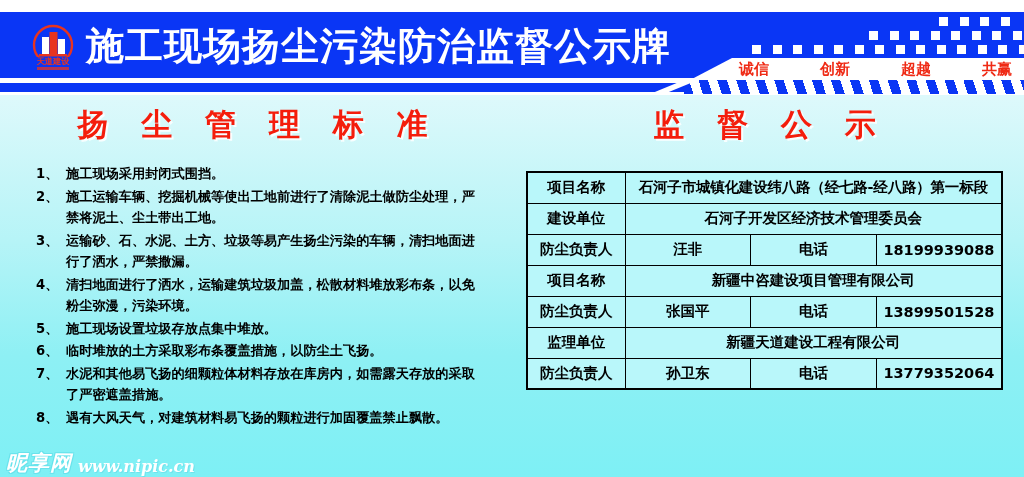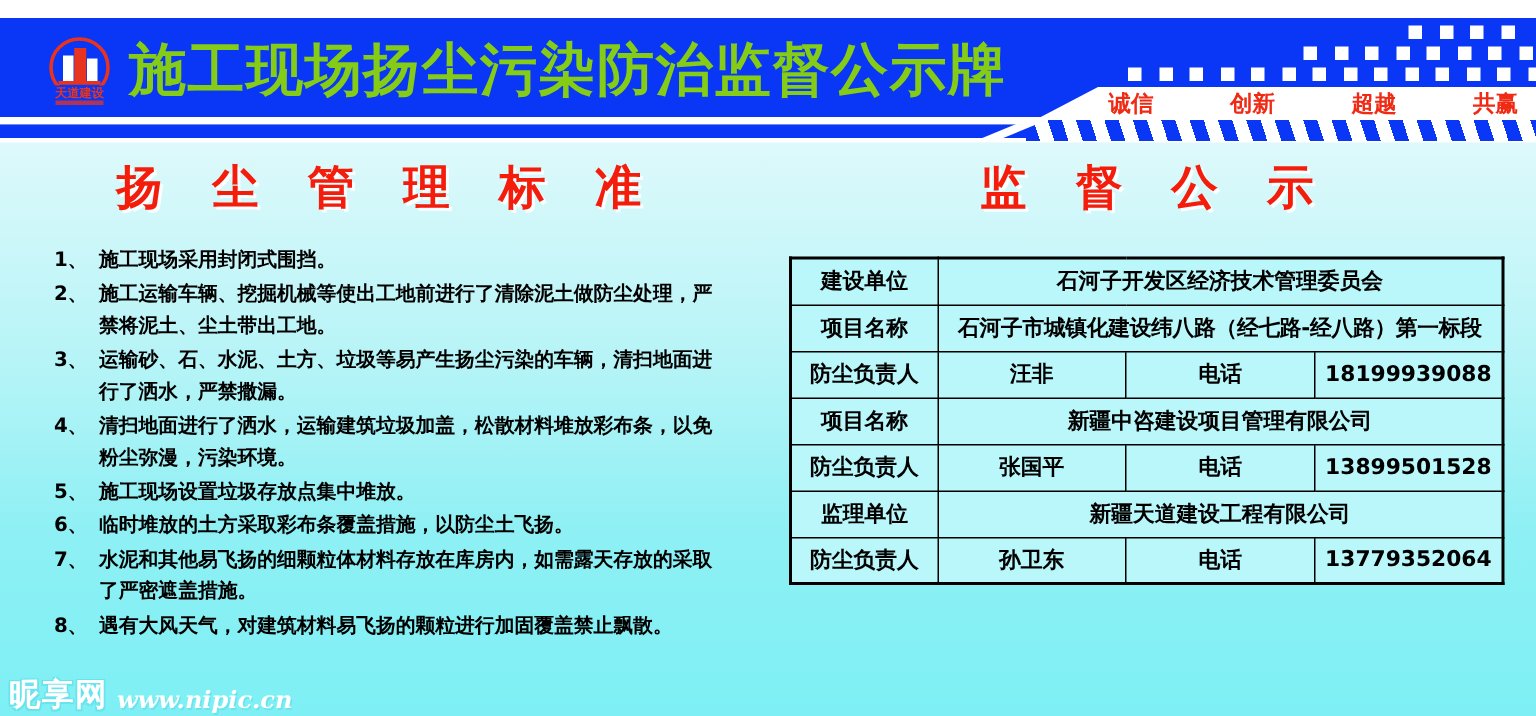--- a/index.html
+++ b/index.html
@@ -32,21 +32,21 @@
     position:absolute; left:0; top:80px; width:1024px; height:3px; background:#ffffff;
   }
 
   .logo {
     position:absolute; left:24px; top:9px; width:58px; height:52px;
   }
   .logo svg { display:block; }
 
   .header-title {
     position:absolute; left:86px; top:9px;
-    color:#84cc16;
+    color:#ffffff;
     font-size:38px;
     font-weight:bold;
     letter-spacing:1px;
     line-height:50px;
     white-space:nowrap;
     font-family:"DejaVu Sans","Liberation Sans",sans-serif;
   }
 
   
   .dotgrid { position:absolute; right:0; top:0; width:300px; height:52px; }
@@ -161,20 +161,21 @@
 
   
   .watermark {
     position:absolute; left:6px; bottom:12px;
     display:flex; align-items:flex-end; gap:6px;
   }
   .wm-logo {
     font-size:21px; font-weight:bold; color:#ffffff;
     letter-spacing:1px;
     text-shadow:1px 1px 0 #69e3ec, -1px -1px 0 #69e3ec, 1px -1px 0 #69e3ec, -1px 1px 0 #69e3ec;
+    font-style:italic;
   }
   .wm-url {
     font-size:16px; color:#ffffff; font-style:italic; font-weight:bold;
     text-shadow:1px 1px 0 rgba(110,225,235,.9);
     padding-bottom:1px;
     font-family:"DejaVu Serif",serif;
   }
 
   
   .footer {
@@ -293,26 +294,26 @@
         </div>
       </div>
   </div>
 
   <div class="right-col">
     <div class="sec-title-r">监 督 公 示</div>
 
     <table class="info">
       <tbody>
         <tr>
+          <td class="lbl">项目名称</td>
+          <td class="proj" colspan="3">石河子市城镇化建设纬八路（经七路-经八路）第一标段</td>
+        </tr>
+        <tr>
           <td class="lbl">建设单位</td>
           <td class="wide" colspan="3">石河子开发区经济技术管理委员会</td>
-        </tr>
-        <tr>
-          <td class="lbl">项目名称</td>
-          <td class="proj" colspan="3">石河子市城镇化建设纬八路（经七路-经八路）第一标段</td>
         </tr>
         <tr>
           <td class="lbl">防尘负责人</td>
           <td class="nm">汪非</td>
           <td class="telw">电话</td>
           <td class="telv">18199939088</td>
         </tr>
         <tr>
           <td class="lbl">项目名称</td>
           <td class="wide" colspan="3">新疆中咨建设项目管理有限公司</td>

